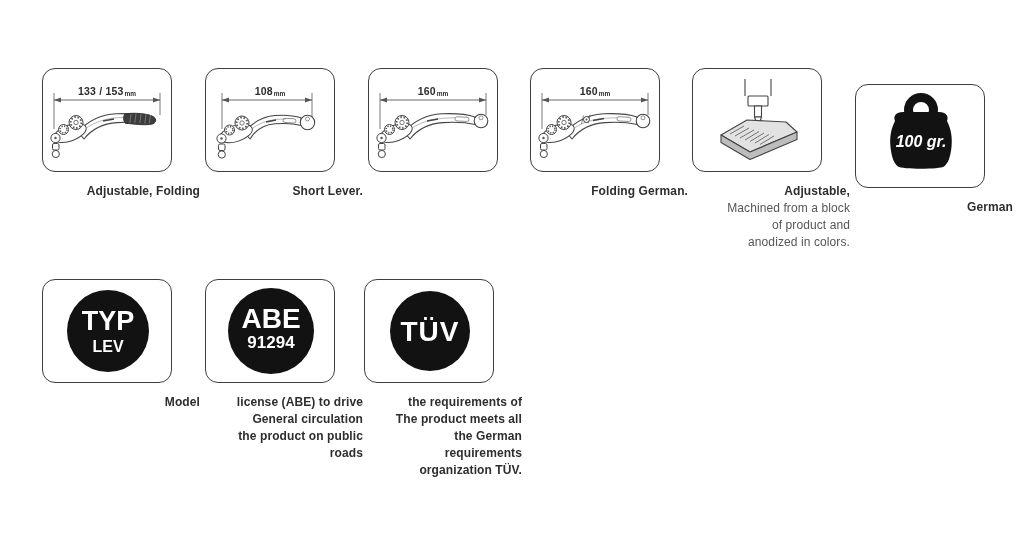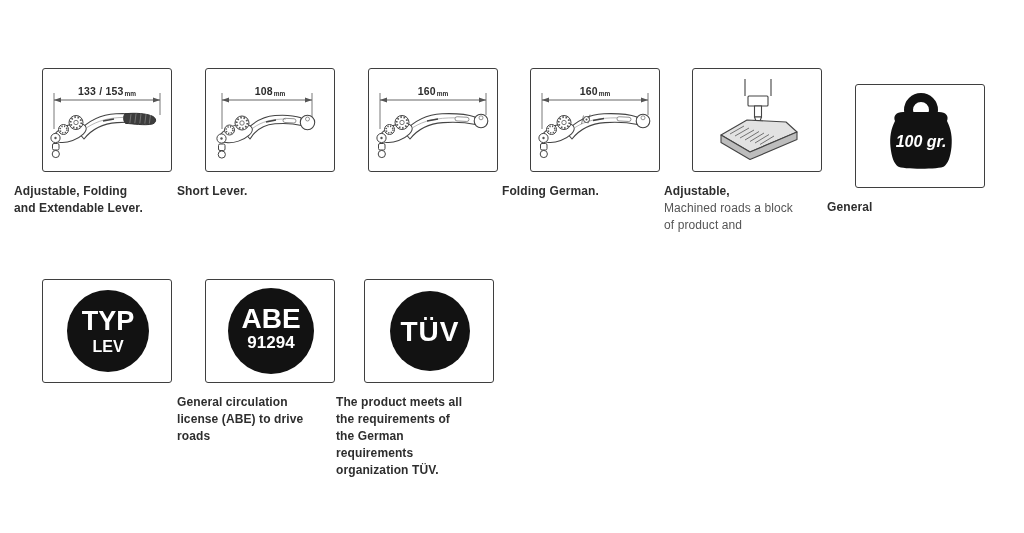--- a/index.html
+++ b/index.html
@@ -3,37 +3,37 @@
 <meta charset="utf-8">
 <style>
   html,body{margin:0;padding:0;background:#ffffff;}
   .screen{
     position:relative;width:1024px;height:533px;background:#ffffff;
     font-family:"Liberation Sans",sans-serif;overflow:hidden;
   }
   .cell{position:absolute;width:130px;}
   .box{
     position:relative;width:130px;height:104px;background:#fff;
-    border:1.6px solid #3f3f3f;border-radius:3px;box-sizing:border-box;
+    border:1.6px solid #3f3f3f;border-radius:13px;box-sizing:border-box;
   }
   .box svg{position:absolute;left:0;top:0;}
   .dim{
     position:absolute;top:15px;left:0;width:100%;height:14px;
     display:flex;justify-content:center;align-items:flex-end;
     pointer-events:none;
   }
   .dim-value{
     font-size:10.5px;font-weight:700;color:#2c2c2c;letter-spacing:0.2px;line-height:13px;
   }
   .dim-unit{
     font-size:6.5px;font-weight:700;color:#2c2c2c;position:relative;top:-1px;margin-left:1px;
   }
   .caption{
     position:relative;left:50%;transform:translateX(-50%);
-    width:186px;margin-top:11px;text-align:left;
+    width:186px;margin-top:11px;text-align:right;
   }
   .cap-line{
     font-size:12px;font-weight:700;color:#2e2e2e;line-height:17px;letter-spacing:0.1px;
   }
   .cap-sub{
     font-size:12px;font-weight:400;color:#555555;line-height:17px;letter-spacing:0.1px;
   }
   .badge-circle{fill:#121212;}
   .badge-text{fill:#ffffff;font-family:"Liberation Sans",sans-serif;font-weight:bold;}
   .weight-label{
@@ -67,21 +67,20 @@
         <rect x="9.5" y="74.5" width="6.5" height="6.5" rx="1.5" fill="#fff" stroke="#444" stroke-width="1"></rect>
         <circle cx="12.8" cy="85" r="3.6" fill="#fff" stroke="#444" stroke-width="1"></circle>
       </svg>
       <div class="dim">
         <span class="dim-value">133 / 153</span>
         <span class="dim-unit">mm</span>
       </div>
     </div>
     <div class="caption">
       <div class="cap-line">Adjustable, Folding</div>
-      <div class="cap-line">and Extendable Lever.</div>
     </div>
   </div>
 
   <div class="cell" style="left:205px;top:68px">
     <div class="box">
       <svg width="130" height="104" viewBox="0 0 130 104">
         <path d="M16,24 L16,60 M106,24 L106,48" stroke="#555" stroke-width="0.8" fill="none"></path>
         <line x1="16" y1="31" x2="106" y2="31" stroke="#555" stroke-width="0.9"></line>
         <path d="M16,31 l7,-2.6 v5.2 Z M106,31 l-7,-2.6 v5.2 Z" fill="#555"></path>
         <path d="M38,63 C47,53 57,47.5 69,46.5 C80,45.7 89,46.8 95,48.8 L95.5,56.5 C87,54.4 79,54 69,54.8 C58,55.8 49,61.5 44,70 Z" fill="#fff" stroke="#444" stroke-width="1.1" stroke-linejoin="round"></path>
@@ -184,72 +183,77 @@
         <rect x="55" y="27" width="20" height="10" rx="1" fill="#fff" stroke="#444" stroke-width="1.1"></rect>
         <rect x="61.5" y="37" width="7" height="11" fill="#fff" stroke="#444" stroke-width="1.1"></rect>
         <path d="M61.5,48 L68.5,48 L65,57.5 Z" fill="#fff" stroke="#444" stroke-width="1.1" stroke-linejoin="round"></path>
         <path d="M28,66 L54,51 L93,53 L104,63 L57,83 Z" fill="#e2e2e2" stroke="#444" stroke-width="1.1" stroke-linejoin="round"></path>
         <path d="M28,66 L28,73.5 L57,90.5 L104,70.5 L104,63 L57,83 Z" fill="#bdbdbd" stroke="#444" stroke-width="1.1" stroke-linejoin="round"></path>
         <path d="M37,65 L51,57 M42,67 L56,59 M47,69 L61,61 M52,71 L66,62.5 M57,72.5 L71,64 M62,74 L76,65.5 M67,75.5 L81,67" stroke="#555" stroke-width="0.8"></path>
       </svg>
     </div>
     <div class="caption">
       <div class="cap-line">Adjustable,</div>
-      <div class="cap-sub">Machined roads a block</div>
+      <div class="cap-sub">Machined from a block</div>
       <div class="cap-sub">of product and</div>
+      <div class="cap-sub">anodized in colors.</div>
     </div>
   </div>
 
   <div class="cell" style="left:855px;top:84px">
     <div class="box">
       <svg width="130" height="104" viewBox="0 0 130 104">
         <circle cx="65" cy="25" r="12.5" fill="none" stroke="#121212" stroke-width="9"></circle>
         <path d="M47,27 L83,27 C90,27 93,31 91,36 C95,44 96.5,52 95.5,62 C94.5,72 92,78.5 88,81.5 C84,84.5 46,84.5 42,81.5 C38,78.5 35.5,72 34.5,62 C33.5,52 35,44 39,36 C37,31 40,27 47,27 Z" fill="#121212"></path>
         <text class="weight-label" x="65" y="62" text-anchor="middle" font-size="16">100 gr.</text>
       </svg>
     </div>
     <div class="caption">
-      <div class="cap-line">General</div>
+      <div class="cap-line">German</div>
     </div>
   </div>
 
   <div class="cell" style="left:42px;top:279px">
     <div class="box">
       <svg width="130" height="104" viewBox="0 0 130 104">
         <circle class="badge-circle" cx="65" cy="51" r="41"></circle>
         <text class="badge-text" x="65" y="50" text-anchor="middle" font-size="27">TYP</text>
         <text class="badge-text" x="65" y="72" text-anchor="middle" font-size="16">LEV</text>
       </svg>
     </div>
+    <div class="caption">
+      <div class="cap-line">Model</div>
+    </div>
   </div>
 
   <div class="cell" style="left:205px;top:279px">
     <div class="box">
       <svg width="130" height="104" viewBox="0 0 130 104">
         <circle class="badge-circle" cx="65" cy="51" r="43"></circle>
         <text class="badge-text" x="65" y="48" text-anchor="middle" font-size="28">ABE</text>
         <text class="badge-text" x="65" y="68" text-anchor="middle" font-size="17">91294</text>
       </svg>
     </div>
     <div class="caption">
+      <div class="cap-line">license (ABE) to drive</div>
       <div class="cap-line">General circulation</div>
-      <div class="cap-line">license (ABE) to drive</div>
+      <div class="cap-line">the product on public</div>
       <div class="cap-line">roads</div>
     </div>
   </div>
 
   <div class="cell" style="left:364px;top:279px">
     <div class="box">
       <svg width="130" height="104" viewBox="0 0 130 104">
         <circle class="badge-circle" cx="65" cy="51" r="40"></circle>
         <text class="badge-text" x="65" y="61" text-anchor="middle" font-size="28" letter-spacing="1">TÜV</text>
       </svg>
     </div>
     <div class="caption">
+      <div class="cap-line">the requirements of</div>
       <div class="cap-line">The product meets all</div>
-      <div class="cap-line">the requirements of</div>
       <div class="cap-line">the German</div>
       <div class="cap-line">requirements</div>
       <div class="cap-line">organization TÜV.</div>
     </div>
   </div>
 
 </div>
 
 </body></html>

